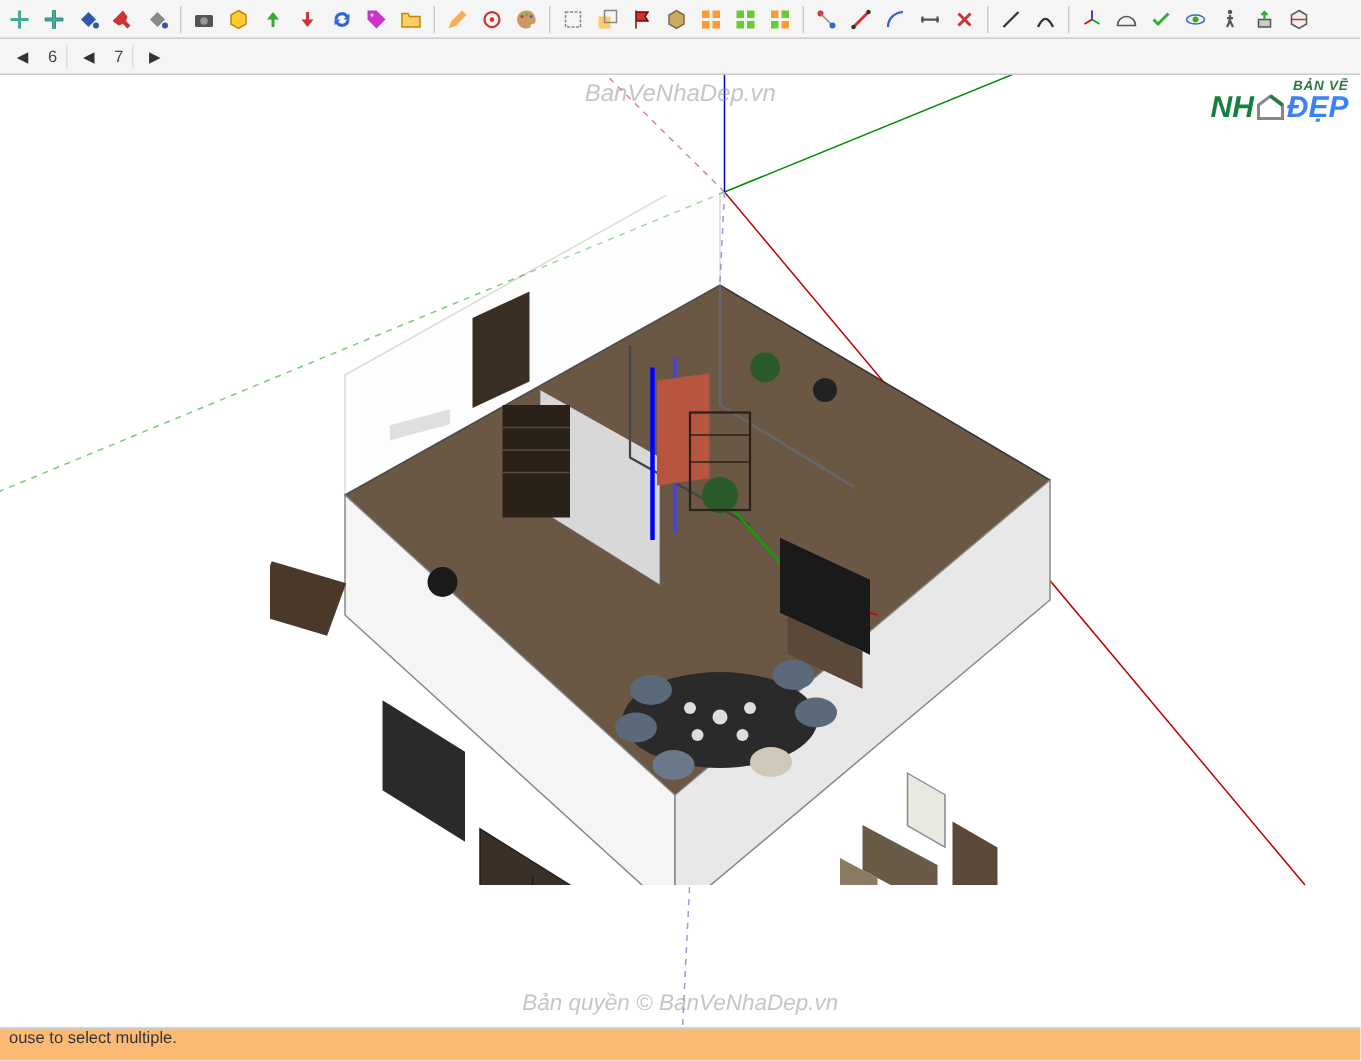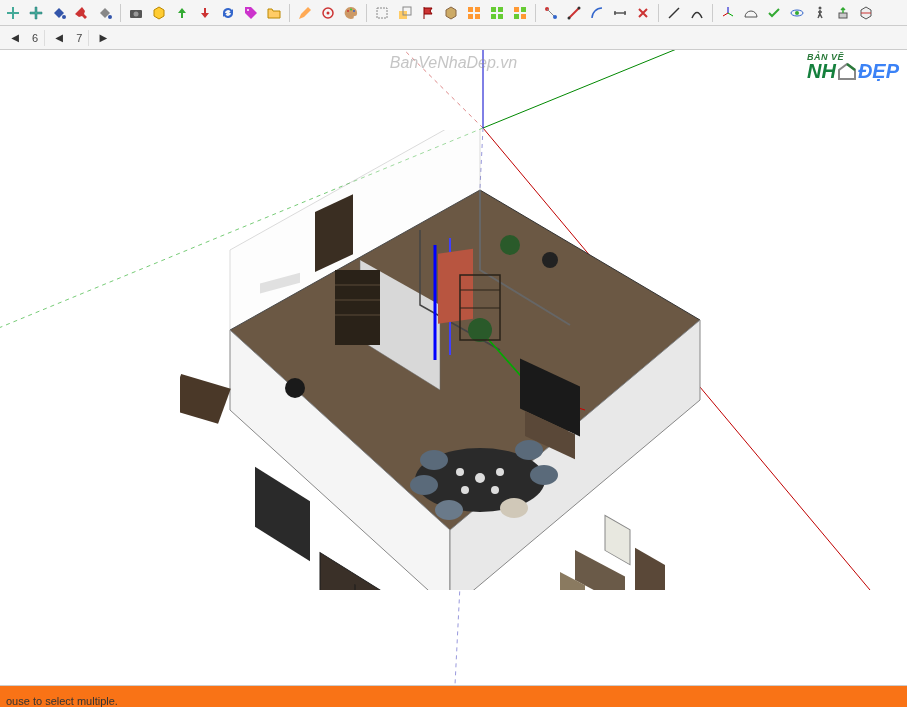--- a/index.html
+++ b/index.html
@@ -92,37 +92,37 @@
       font-size: 15px;
       z-index: 5;
       pointer-events: none;
     }
     .logo-watermark {
       position: absolute;
       top: 2px;
       right: 8px;
       z-index: 6;
       pointer-events: none;
-      text-align: left;
+      text-align: right;
       font-weight: bold;
     }
     .logo-line1 { font-size: 9px; color: #2a7a3a; letter-spacing: 0.5px;}
     .logo-line2 { font-size: 20px; line-height: 18px; }
     .logo-nh { color: #15803d; font-weight: 900;}
     .logo-dep { color: #3b82f6; font-weight: 900; margin-top: 26px;}
     .status-bar {
       position: absolute;
       bottom: 0;
       left: 0;
       right: 0;
       height: 22px;
-      background: #f97316;
+      background: #fdba74;
       border-top: 1px solid #ccc;
       display: flex;
-      align-items: flex-end;
+      align-items: flex-start;
       padding: 0 6px;
       font-size: 11px;
       color: #333;
     }
     .model-svg {
       position: absolute;
       top: 0; left: 0;
       width: 100%;
       height: 100%;
     }
@@ -444,20 +444,21 @@
     <rect x="425" y="140" width="25" height="35" fill="#e8e8e0" stroke="#888" transform="skewY(30)"></rect>
 
     <rect x="140" y="335" width="70" height="85" fill="#3a3028" stroke="#1a1a1a" transform="skewY(32)"></rect>
     <line x1="175" y1="345" x2="175" y2="445" stroke="#1a1a1a" transform="skewY(32)"></line>
     <rect x="75" y="290" width="55" height="60" fill="#2a2a2a" transform="skewY(32)"></rect>
 
     <rect x="80" y="175" width="40" height="10" fill="#e0e0e0" transform="skewY(-15)"></rect>
   </svg>
 
   <div class="watermark-top">BanVeNhaDep.vn</div>
+  <div class="watermark-bottom">Bản quyền © BanVeNhaDep.vn</div>
 
   <div class="logo-watermark">
     <div class="logo-line1">BẢN VẼ</div>
     <div class="logo-line2">
       <span class="logo-nh">NH</span><svg width="22" height="18" viewBox="0 0 22 18" style="vertical-align:-2px">
           <path d="M3 17V8l8-6 8 6v9H3z" fill="none" stroke="#888" stroke-width="2"></path>
           <path d="M11 2l8 6" stroke="#2a7a3a" stroke-width="2.5"></path>
         </svg><span class="logo-dep">ĐẸP</span>
     </div>
   </div>

